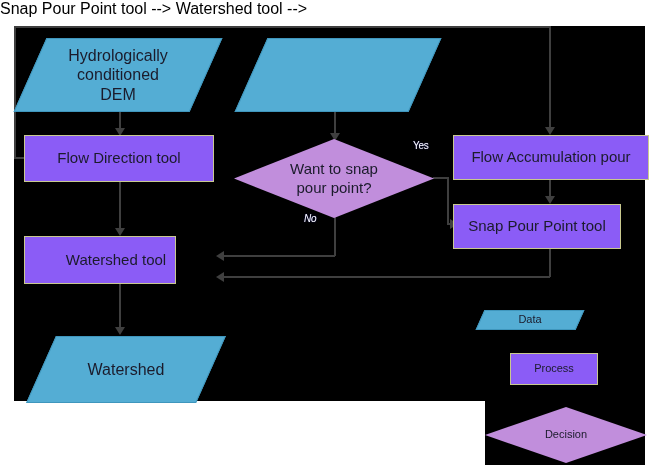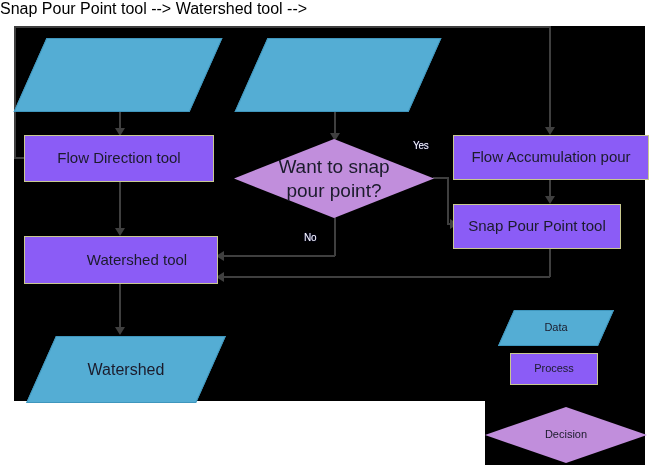--- a/index.html
+++ b/index.html
@@ -55,21 +55,21 @@
   .data .skew {
     position: absolute;
     left: 0; top: 0; right: 0; bottom: 0;
     background: #54add4;
     border: 1px solid #3f96bd;
     transform: skewX(-24deg);
     z-index: 1;
   }
 
   
-  .decision { font-size: 19px; }
+  .decision { font-size: 15px; }
   .decision .dia {
     position: absolute;
     left: 0; top: 0; right: 0; bottom: 0;
     background: #c18edc;
     z-index: 1;
     clip-path: polygon(50% 0%, 100% 50%, 50% 100%, 0% 50%);
   }
 
   
   .conn {
@@ -164,27 +164,30 @@
   <div class="conn v" style="left:549px; top:249px; height:28px;"></div>
   <div class="conn h" style="left:224px; top:276px; width:326px;"></div>
   <div class="arrow left" style="left:216px; top:272px;"></div>
 
   
   <div class="conn v" style="left:119px; top:284px; height:49px;"></div>
   <div class="arrow down" style="left:115px; top:327px;"></div>
 
   
   <div class="edge-label" style="left:413px; top:140px;">Yes</div>
-  <div class="edge-label" style="left:304px; top:232px;">No</div>
+  <div class="edge-label" style="left:304px; top:213px;font-style:italic;">No</div>
 
   
 
   
   <div class="node data" style="left:30px; top:38px; width:176px; height:74px;">
     <span class="skew"></span>
+    <span class="lbl">Hydrologically
+conditioned
+DEM</span>
   </div>
 
   
   <div class="node data" style="left:251px; top:38px; width:174px; height:74px;">
     <span class="skew"></span>
   </div>
 
   
   <div class="node process" style="left:24px; top:135px; width:190px; height:47px;">
     <span class="lbl">Flow Direction tool</span>
@@ -201,33 +204,33 @@
     <span class="lbl">Want to snap
 pour point?</span>
   </div>
 
   
   <div class="node process" style="left:453px; top:204px; width:168px; height:45px;">
     <span class="lbl">Snap Pour Point tool</span>
   </div>
 
   
-  <div class="node process" style="left:24px; top:236px; width:194px; height:48px;padding-left:32px;">
+  <div class="node process" style="left:24px; top:236px; width:152px; height:48px;padding-left:32px;">
     <span class="lbl">Watershed tool</span>
   </div>
 
   
   <div class="node data" style="left:41px; top:336px; width:170px; height:67px;align-items:center;">
     <span class="skew"></span>
     <span class="lbl">Watershed</span>
   </div>
 
   
 
-  <div class="node data legend-item" style="left:506px; top:310px; width:100px; height:36px; font-size:11px;">
+  <div class="node data legend-item" style="left:480px; top:310px; width:100px; height:20px; font-size:11px;">
     <span class="skew"></span>
     <span class="lbl">Data</span>
   </div>
 
   <div class="node decision legend-item" style="left:485px; top:407px; width:162px; height:56px; font-size:11px;">
     <span class="dia"></span>
     <span class="lbl">Decision</span>
   </div>
 
   <div class="node process legend-item" style="left:510px; top:353px; width:88px; height:32px; font-size:11px;">

